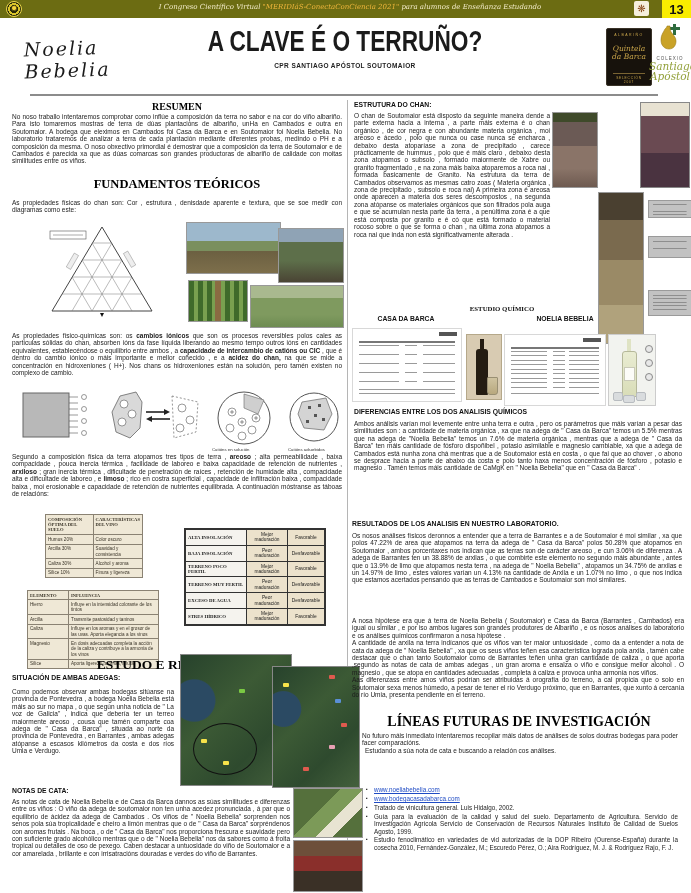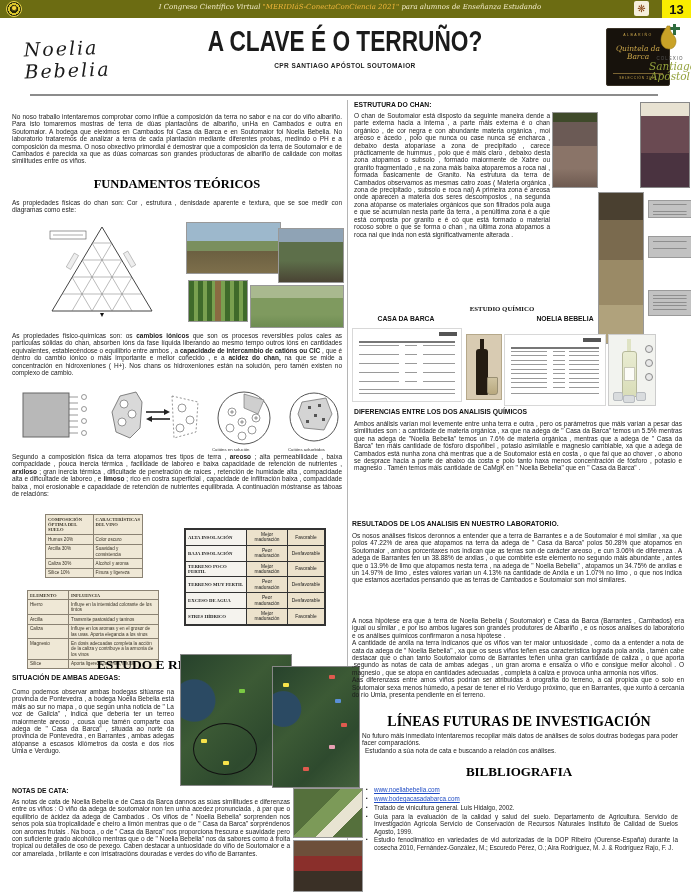--- a/index.html
+++ b/index.html
@@ -19,21 +19,21 @@
               color:#8a4a1a;font-size:10px;line-height:15px;text-align:center;}
   .page-num{left:662px;top:0;width:29px;height:18px;background:#f9ed00;text-align:center;}
   .page-num span{font-weight:bold;font-size:13px;line-height:18px;color:#111;}
   
   .signature{left:24px;top:36px;width:150px;font-family:"DejaVu Serif",serif;font-style:italic;
              font-size:19px;letter-spacing:2px;transform:rotate(-2deg);color:#1a1a1a;}
   .title{left:150px;top:26px;width:390px;text-align:center;font-size:27px;font-weight:bold;
          color:#1b1b1b;transform:scale(0.84,1.1);letter-spacing:0px;}
   .subtitle{left:150px;top:62px;width:390px;text-align:center;font-size:6.5px;font-weight:bold;
             letter-spacing:.4px;color:#222;}
-  .wine-label{left:606px;top:28px;width:64px;height:58px;background:#17120c;border:1px solid #3a3328;
+  .wine-label{left:606px;top:28px;width:46px;height:58px;background:#17120c;border:1px solid #3a3328;
               border-radius:2px;box-sizing:border-box;text-align:center;color:#c9a54a;}
   .wl-top{font-size:3.5px;letter-spacing:1.5px;margin-top:4px;}
   .wl-name{font-family:"DejaVu Serif",serif;font-style:italic;font-size:7.5px;line-height:8px;margin-top:8px;}
   .wl-bottom{font-size:3.2px;letter-spacing:.8px;margin-top:12px;border-top:.5px solid #7a6433;
              padding-top:2px;margin-left:6px;margin-right:6px;}
   .colexio{left:649px;top:23px;width:42px;height:84px;text-align:center;}
   .colexio-word{font-size:4.5px;letter-spacing:1px;color:#555;margin-top:1px;}
   .colexio-script{font-family:"DejaVu Serif",serif;font-style:italic;font-size:10.5px;line-height:10px;
                   color:#93a13b;}
   .hdr-divider{left:30px;top:94px;width:628px;height:2px;background:#8c8c8c;}
@@ -125,20 +125,21 @@
       <path d="M8 6 C6 10 4 12 4 17 C4 23 8 26 12 26 C16 26 19 23 19 18 C19 14 16 12 14 9 C13 7 13 5 13 3 L10 3 C10 4 9 5 8 6 Z" fill="#c9a227" stroke="#9a7c1a" stroke-width="0.6"></path>
     </svg>
     <div class="colexio-word">COLEXIO</div>
     <div class="colexio-script">Santiago</div>
     <div class="colexio-script">Apóstol</div>
   </div>
 
   <div class="abs hdr-divider"></div>
   <div class="abs col-divider"></div>
 
+  <div class="abs serifhead" style="left:10px;top:101px;width:334px;font-size:10px;">RESUMEN</div>
   <div class="abs jtext" style="left:12px;top:113px;width:330px;">No noso traballo intentaremos comprobar como inflúe a composición da terra no sabor e na cor do viño albariño. Para isto tomaremos mostras de terra de dúas plantacións de albariño, unHa en Cambados e outra en Soutomaior. A bodega que eleximos en Cambados foi Casa da Barca e en Soutomaior foi Noelia Bebelia. No laboratorio trataremos de analizar a terra de cada plantación mediante diferentes probas, medindo o PH e a composición da mesma. O noso obxectivo primordial é demostrar que a composición da terra de Soutomaior e de Cambados é parecida xa que as dúas comarcas son grandes productoras de albariño de calidade con moitas similitudes entre os viños.</div>
 
   <div class="abs serifhead" style="left:10px;top:177px;width:334px;font-size:12.5px;">FUNDAMENTOS TEÓRICOS</div>
   <div class="abs jtext" style="left:12px;top:199px;width:330px;">As propiedades físicas do chan son: Cor , estrutura , denisdade aparente e textura,  que se soe medir con diagramas como este:</div>
 
   <svg class="abs" style="left:46px;top:221px;" width="112" height="98" viewBox="0 0 112 98">
     <polygon points="56,6 6,90 106,90" fill="none" stroke="#444" stroke-width="1"></polygon>
     <line x1="16" y1="73" x2="96" y2="73" stroke="#777" stroke-width="0.5"></line>
     <line x1="26" y1="56" x2="86" y2="56" stroke="#777" stroke-width="0.5"></line>
     <line x1="36" y1="39" x2="76" y2="39" stroke="#777" stroke-width="0.5"></line>
@@ -403,21 +404,20 @@
     <div class="jtext">A cantidade de arxila na terra indícanos que os viños van ter maior untuosidade , como da a entender a nota de cata da adega de " Noelia Bebelia" , xa que os seus viños teñen esa característica lograda pola arxila , tamén cabe destacar que o chan  tanto Soutomaior como de Barrantes teñen unha gran cantidade de caliza , o que aporta ,segundo as notas de cata de ambas adegas , un gran aroma e ensalza o viño e consigue mellor alcohol . O magnesio , que se atopa en cantidades adecuadas , completa á caliza e provoca unha armonía nos viños.</div>
     <div class="jtext">Aas diferenzass entre amos viños podrían ser atribuidas á orografía do terreno, a cal propicia que o solo en Soutomaior sexa menos húmedo, a pesar de tener el río Verdugo próximo, que en Barrantes, que xunto á cercanía do río Umia, presenta pendiente en el terreno.</div>
   </div>
 
   <div class="abs serifhead" style="left:352px;top:714px;width:334px;font-size:14px;">LÍNEAS FUTURAS DE INVESTIGACIÓN</div>
   <div class="abs" style="left:362px;top:732px;width:316px;">
     <div class="jtext">No futuro máis inmediato intentaremos recopilar máis datos de análises de solos doutras bodegas para poder facer comparacións.</div>
     <div class="jtext" style="padding-left:3px;">Estudando  a súa nota de cata e buscando a relación cos análises.</div>
   </div>
 
-  <div class="abs serifhead" style="left:352px;top:764px;width:334px;font-size:13px;">BILBLIOGRAFIA</div>
   <div class="abs bullet-list" style="left:366px;top:786px;width:312px;">
     <div class="li">
         <span class="b">▪</span>
         <a class="link" href="#">www.noeliabebelia.com</a>
       </div>
     <div class="li">
         <span class="b">▪</span>
         <a class="link" href="#">www.bodegacasadabarca.com</a>
       </div>
     <div class="li">

